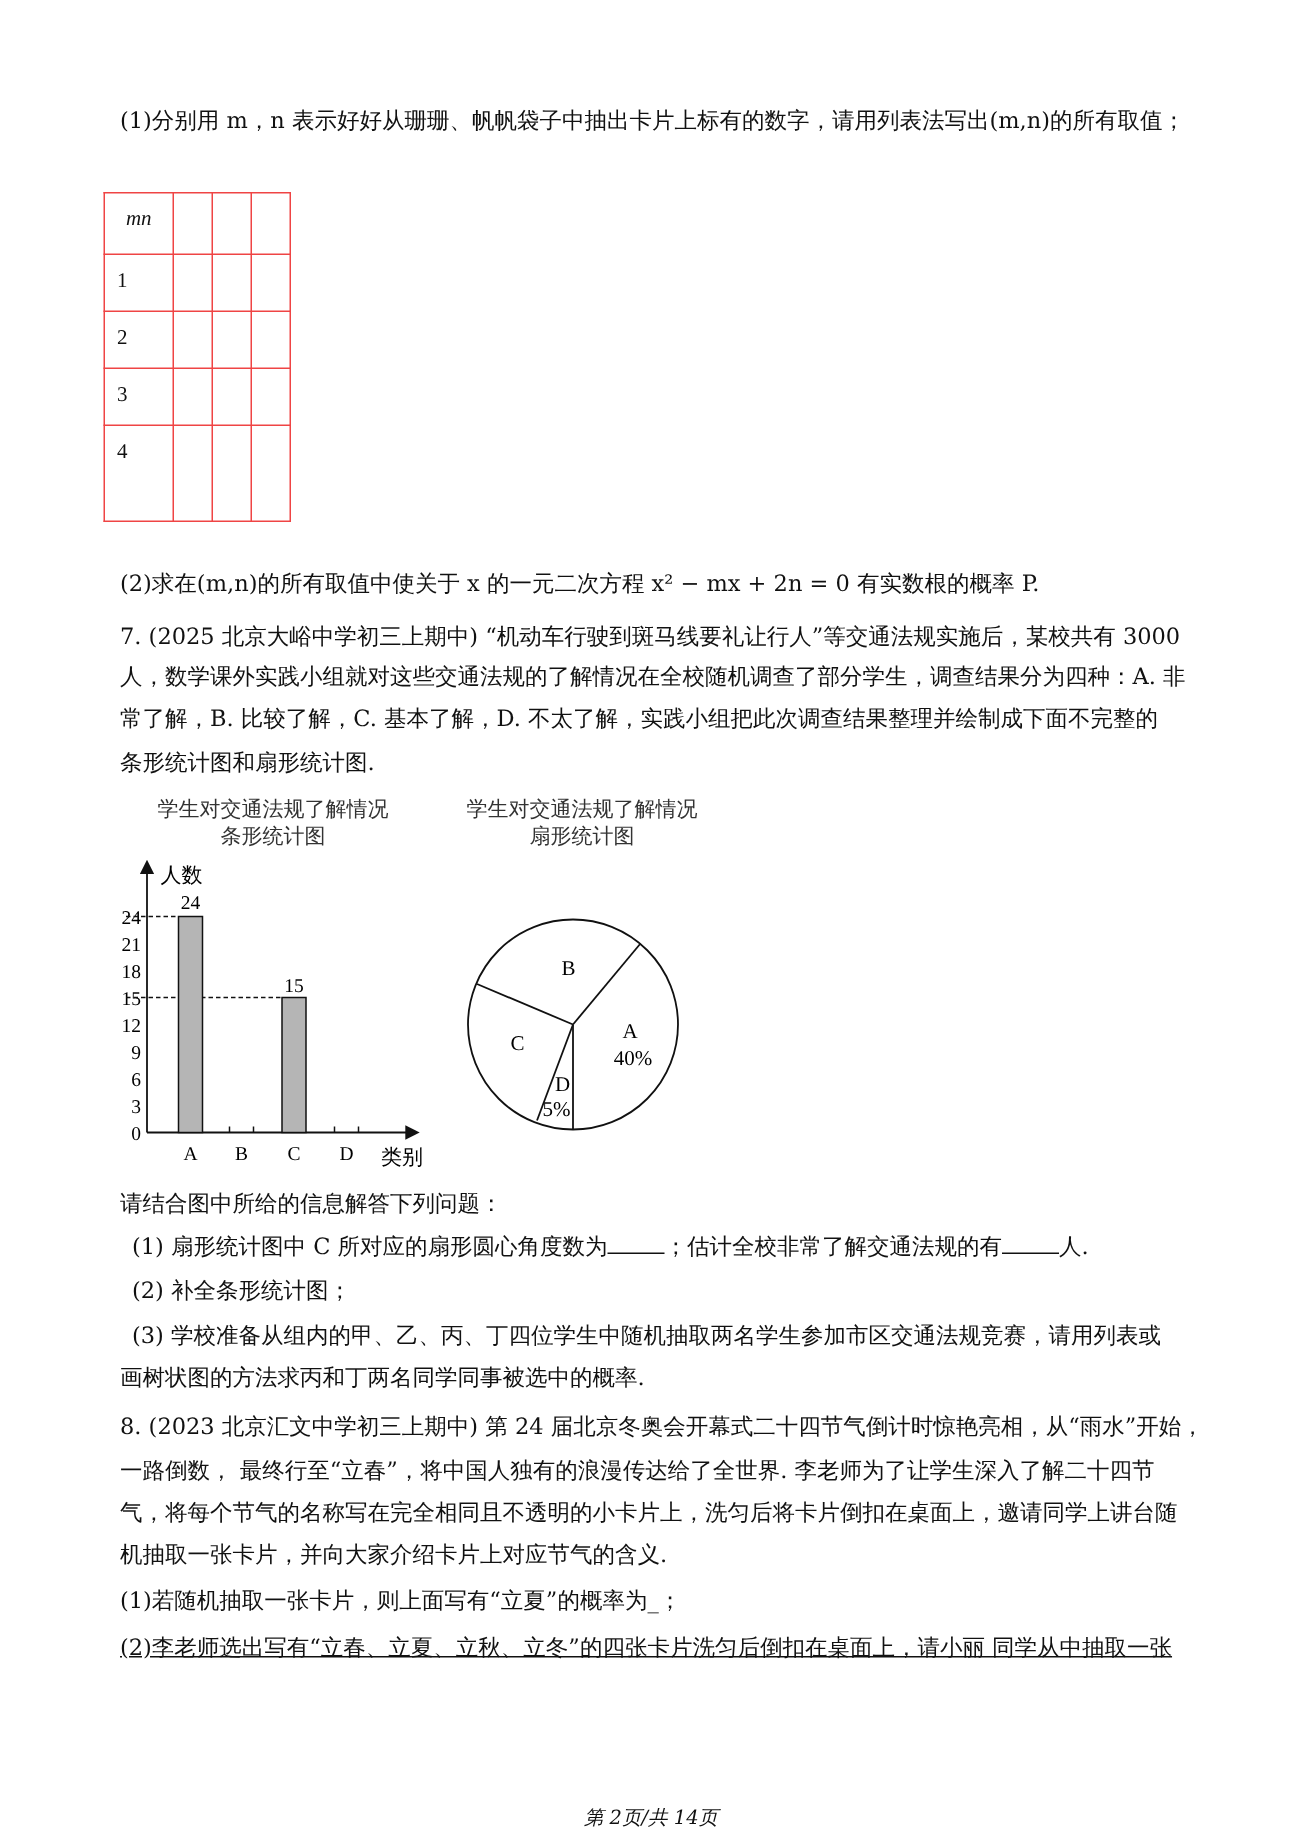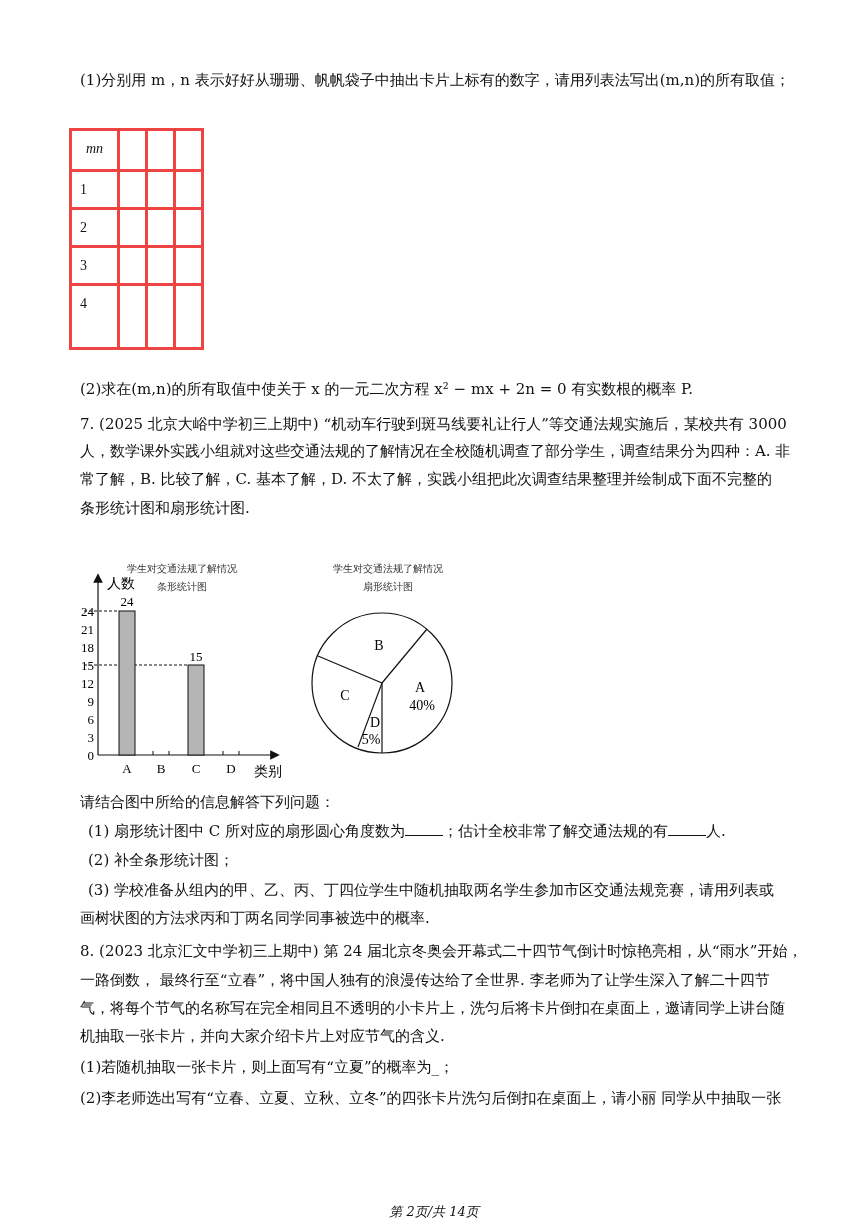--- a/index.html
+++ b/index.html
@@ -1,21 +1,21 @@
 <!DOCTYPE html>
 <html><head>
 <meta charset="utf-8">
 <style>
   html, body { margin:0; padding:0; background:#fff; }
   body { width:868px; height:1227px; position:relative; overflow:hidden;
          font-family:"DejaVu Serif","Liberation Serif",serif; color:#111; }
   .line { position:absolute; left:80px; font-size:15px; white-space:nowrap; line-height:20px; }
   table.mn { position:absolute; left:69px; top:128px; border-collapse:collapse; }
-  table.mn td { border:3px solid #ef4444; font-family:"Liberation Serif",serif; font-size:14px; padding:0 0 0 8px; vertical-align:top; }
-  .chart-title { position:absolute; font-size:10px; color:#333; text-align:center; line-height:18px; white-space:nowrap;margin-top:29px; }
+  table.mn td { border:1px solid #ef4444; font-family:"Liberation Serif",serif; font-size:14px; padding:0 0 0 8px; vertical-align:top; }
+  .chart-title { position:absolute; font-size:14px; color:#333; text-align:center; line-height:18px; white-space:nowrap; }
   svg text { font-family:"Liberation Serif",serif; }
   .footer { position:absolute; top:1203px; left:0; width:868px; text-align:center; font-size:13px;font-style:italic; }
   .blank { display:inline-block; border-bottom:1px solid #111; width:38px; height:14px; vertical-align:baseline; }
 </style>
 </head>
 <body>
 
 <div class="line" style="top:70px;left:80px;">(1)分别用 m，n 表示好好从珊珊、帆帆袋子中抽出卡片上标有的数字，请用列表法写出(m,n)的所有取值；</div>
 
 <table class="mn">
@@ -129,15 +129,15 @@
 </div>
 <div class="line" style="top:850px;left:88px;">(2) 补全条形统计图；</div>
 <div class="line" style="top:880px;left:88px;">(3) 学校准备从组内的甲、乙、丙、丁四位学生中随机抽取两名学生参加市区交通法规竞赛，请用列表或</div>
 <div class="line" style="top:908px;">画树状图的方法求丙和丁两名同学同事被选中的概率.</div>
 
 <div class="line" style="top:941px;text-align:center;">8. (2023 北京汇文中学初三上期中) 第 24 届北京冬奥会开幕式二十四节气倒计时惊艳亮相，从“雨水”开始，</div>
 <div class="line" style="top:970px;">一路倒数，  最终行至“立春”，将中国人独有的浪漫传达给了全世界. 李老师为了让学生深入了解二十四节</div>
 <div class="line" style="top:998px;">气，将每个节气的名称写在完全相同且不透明的小卡片上，洗匀后将卡片倒扣在桌面上，邀请同学上讲台随</div>
 <div class="line" style="top:1026px;">机抽取一张卡片，并向大家介绍卡片上对应节气的含义.</div>
 <div class="line" style="top:1057px;">(1)若随机抽取一张卡片，则上面写有“立夏”的概率为_；</div>
-<div class="line" style="top:1088px;">(2)李老师选出写有“立春、立夏、立秋、立冬”的四张卡片洗匀后倒扣在桌面上，请小丽 同学从中抽取一张</div>
+<div class="line" style="top:1088px;text-decoration:underline;">(2)李老师选出写有“立春、立夏、立秋、立冬”的四张卡片洗匀后倒扣在桌面上，请小丽 同学从中抽取一张</div>
 
 <div class="footer">第 2页/共 14页</div>
 
 </body></html>

